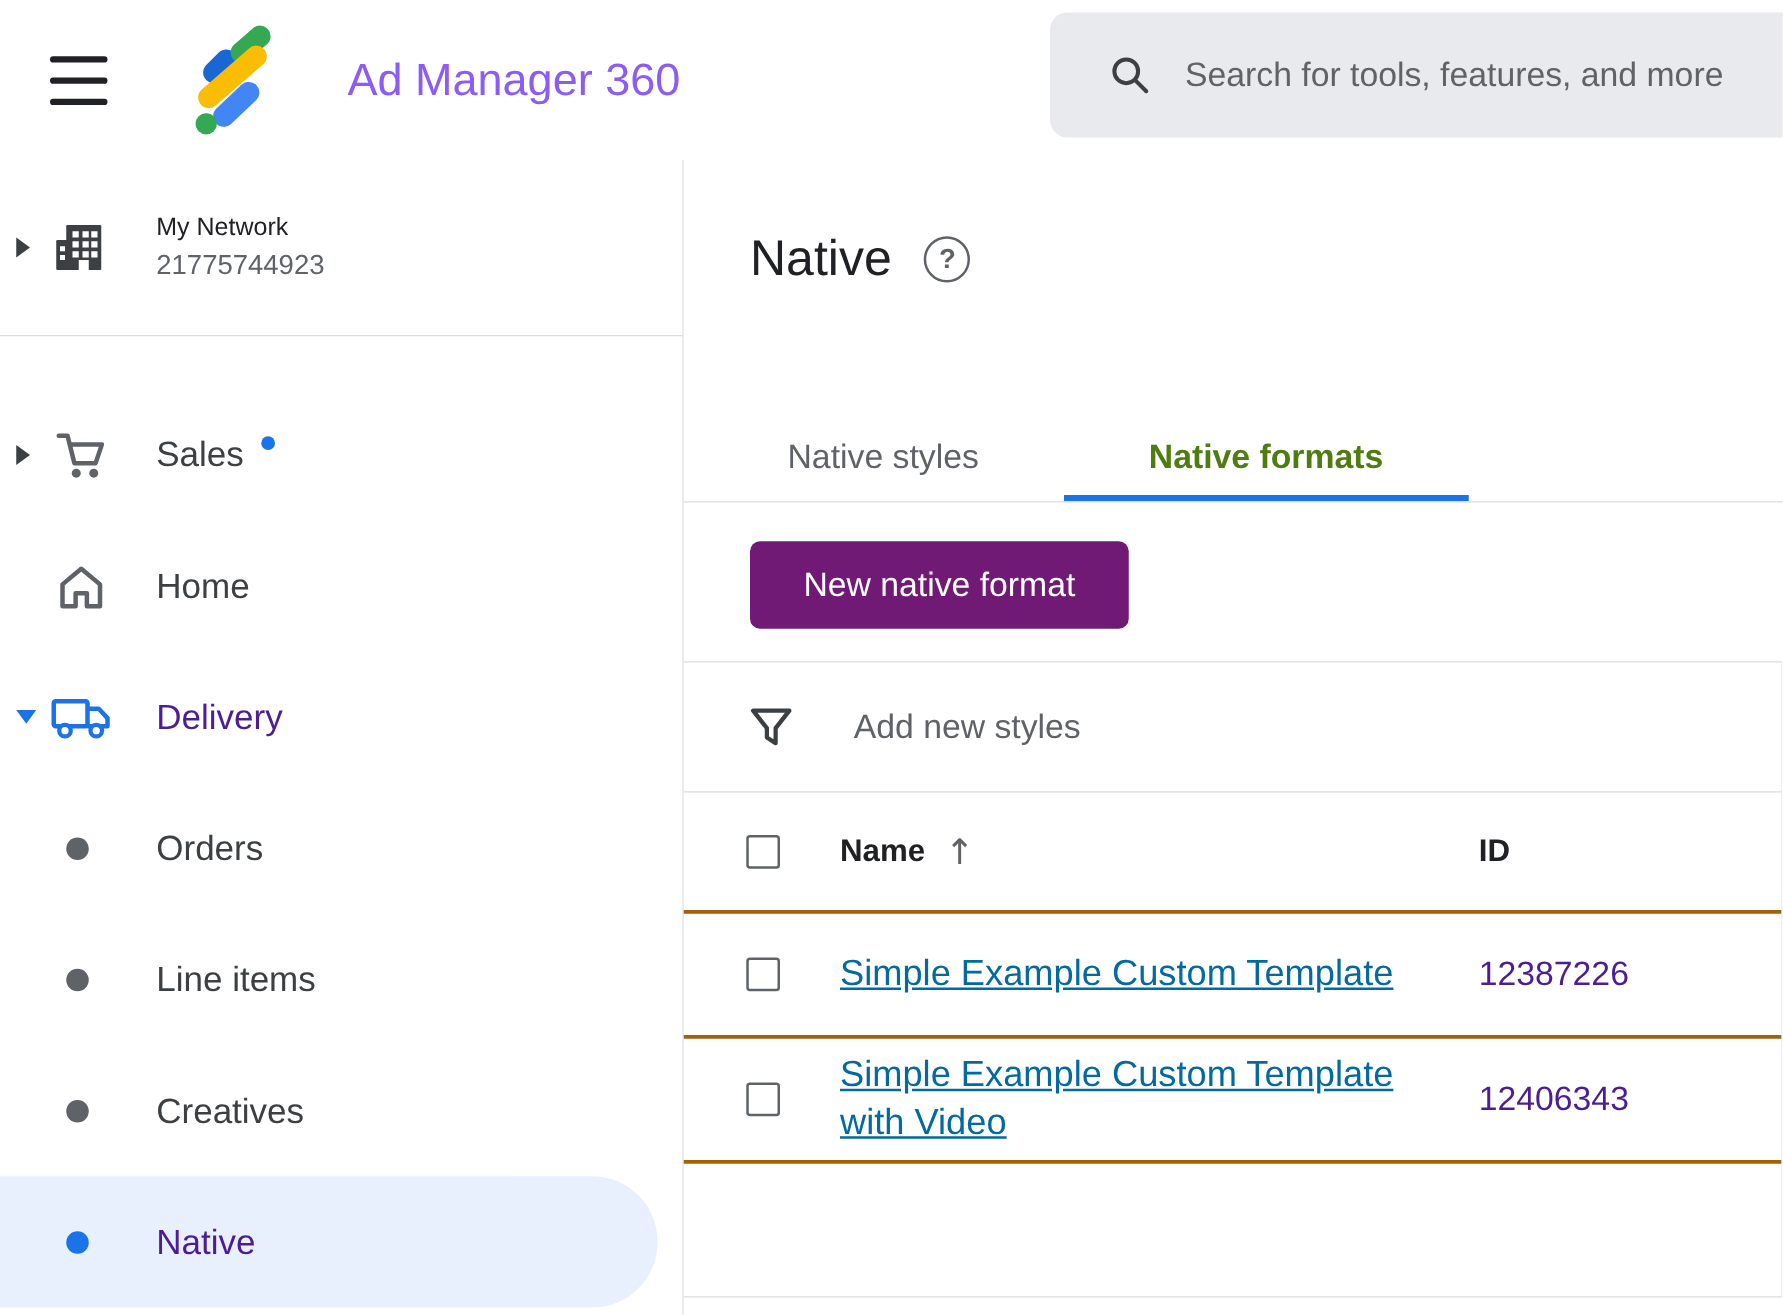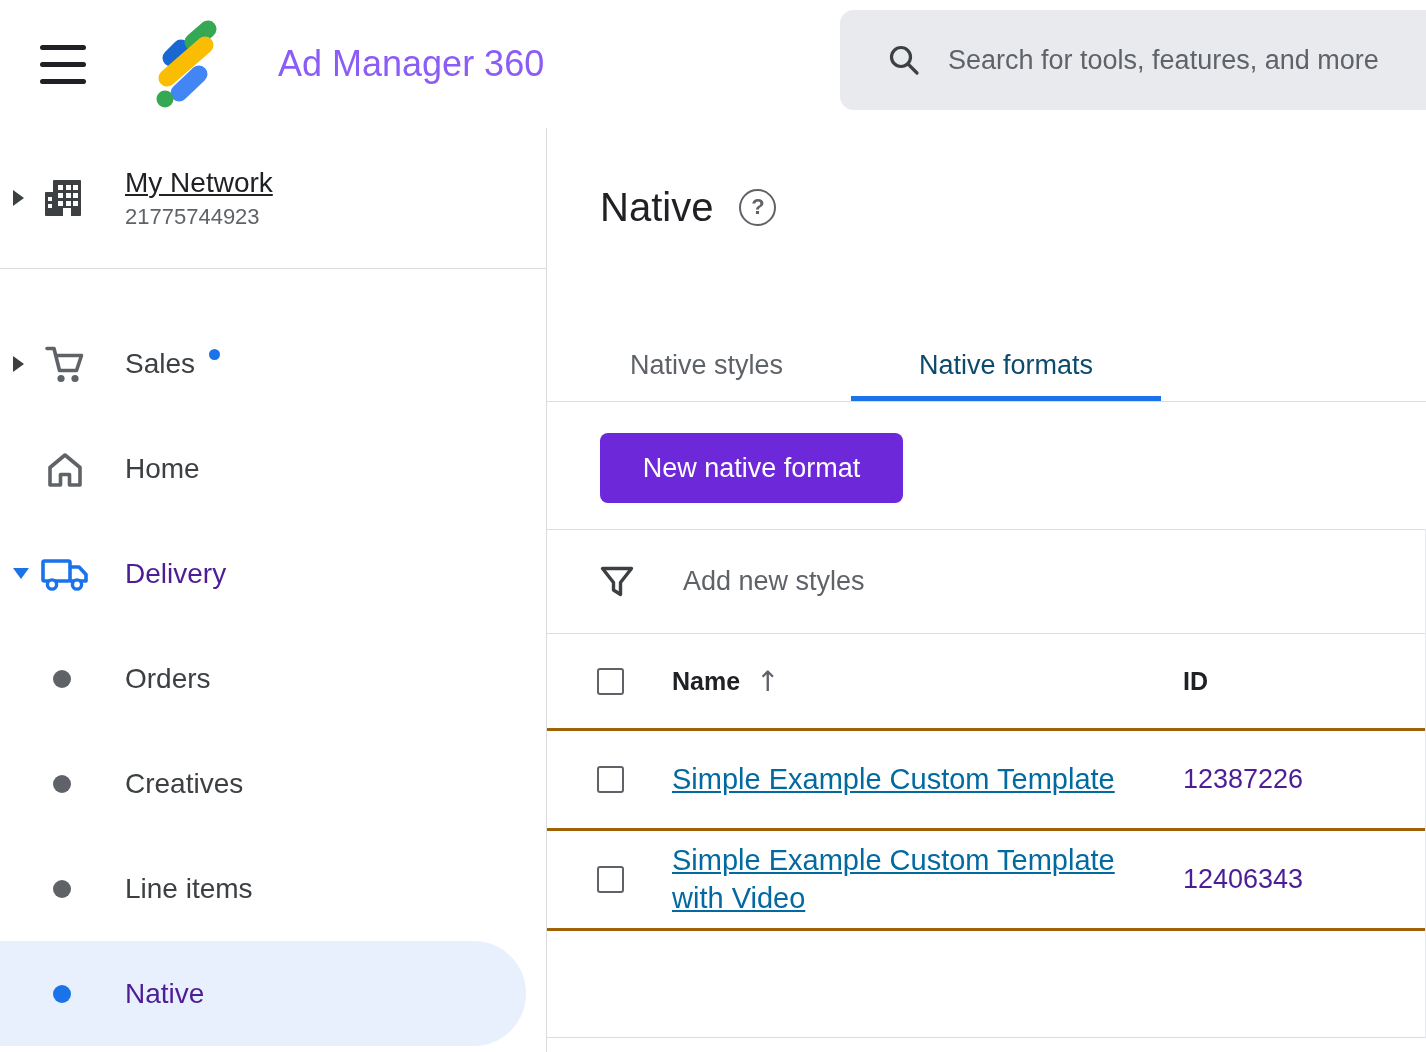--- a/index.html
+++ b/index.html
@@ -25,21 +25,21 @@
   .sidebar { width:547px; flex:0 0 547px; border-right:1px solid #dadce0; box-sizing:border-box; }
   .main { flex:1; background:#fff; min-width:0; }
 
   
   .network { height:140px; border-bottom:1px solid #dadce0; display:flex; align-items:center; position:relative; cursor:pointer; }
   .tri-right { width:0; height:0; border-top:8px solid transparent; border-bottom:8px solid transparent; border-left:11px solid #3c4043; }
   .tri-down  { width:0; height:0; border-left:8px solid transparent; border-right:8px solid transparent; border-top:11px solid #1a73e8; }
   .network .expander { position:absolute; left:13px; cursor:pointer; }
   .network .icon { position:absolute; left:40px; }
   .network-text { margin-left:125px; }
-  .network-name { font-size:28px; color:#202124;text-decoration:underline; }
+  .network-name { font-size:20px; color:#202124; }
   .network-id { font-size:22px; color:#5f6368; margin-top:5px; }
 
   .nav { padding-top:42px; }
   .nav-item { height:105px; display:flex; align-items:center; position:relative; cursor:pointer; }
   .nav-item .expander { position:absolute; left:13px; z-index:1; }
   .nav-item .icon { position:absolute; left:40px; width:50px; display:flex; justify-content:center; z-index:1; }
   .nav-item .dot { position:absolute; left:53px; width:18px; height:18px; border-radius:50%; background:#5f6368; z-index:1; }
   .nav-item .label { margin-left:125px; font-size:28px; color:#3c4043; z-index:1; position:relative; }
   .nav-item .label.blue { color:#4c1d95; }
   .badge { width:11px; height:11px; border-radius:50%; background:#1a73e8; margin-left:14px; position:relative; top:-9px; z-index:1; }
@@ -47,23 +47,23 @@
   .dot.blue { background:#1a73e8; }
 
   
   .page-title-row { padding:56px 0 0 53px; display:flex; align-items:center; }
   .page-title { font-size:40px; color:#202124; line-height:46px; }
   .help { margin-left:26px; width:37px; height:37px; box-sizing:border-box; border:2.5px solid #5f6368; border-radius:50%;
     color:#5f6368; font-size:22px; font-weight:700; display:flex; align-items:center; justify-content:center; cursor:pointer; }
 
   .tabs { margin-top:99px; height:72px; display:flex; padding-left:15px; border-bottom:1px solid #dadce0; }
   .tab { padding:0 68px; display:flex; align-items:center; font-size:27px; font-weight:500; color:#5f6368; cursor:pointer; white-space:nowrap; }
-  .tab.active { color:#0c4a6e; font-weight:400; box-shadow:inset 0 -5px 0 #1a73e8; }
-
-  .new-btn { display:block; margin:31px 0 0 53px; width:303px; height:70px; background:#6d28d9; color:#fff;
+  .tab.active { color:#4d7c0f; font-weight:700; box-shadow:inset 0 -5px 0 #1a73e8; }
+
+  .new-btn { display:block; margin:31px 0 0 53px; width:303px; height:70px; background:#701a75; color:#fff;
     border:none; border-radius:8px; font-size:27px; font-weight:500; font-family:inherit; cursor:pointer; }
 
   .table-region { margin-top:26px; border-right:1px solid #e8eaed; box-sizing:border-box; }
   .filter-bar { border-top:1px solid #dadce0; border-bottom:1px solid #dadce0; height:103px; display:flex; align-items:center; cursor:pointer; }
   .funnel { margin-left:51px; }
   .filter-label { margin-left:47px; font-size:27px; color:#5f6368; }
 
   .thead, .trow { display:grid; grid-template-columns:75px 511px 1fr; align-items:center; padding-left:50px; border-bottom:3px solid #a16207; }
   .thead { height:94px; }
   .trow { min-height:97px; }
@@ -167,26 +167,26 @@
         <div class="label blue">Delivery</div>
       </div>
 
       <div class="nav-item">
         <div class="dot"></div>
         <div class="label">Orders</div>
       </div>
 
       <div class="nav-item">
         <div class="dot"></div>
+        <div class="label">Line items</div>
+      </div>
+
+      <div class="nav-item">
+        <div class="dot"></div>
         <div class="label">Creatives</div>
-      </div>
-
-      <div class="nav-item">
-        <div class="dot"></div>
-        <div class="label">Line items</div>
       </div>
 
       <div class="nav-item">
         <div class="pill"></div>
         <div class="dot blue"></div>
         <div class="label blue">Native</div>
       </div>
 
     </div>
   </div>

